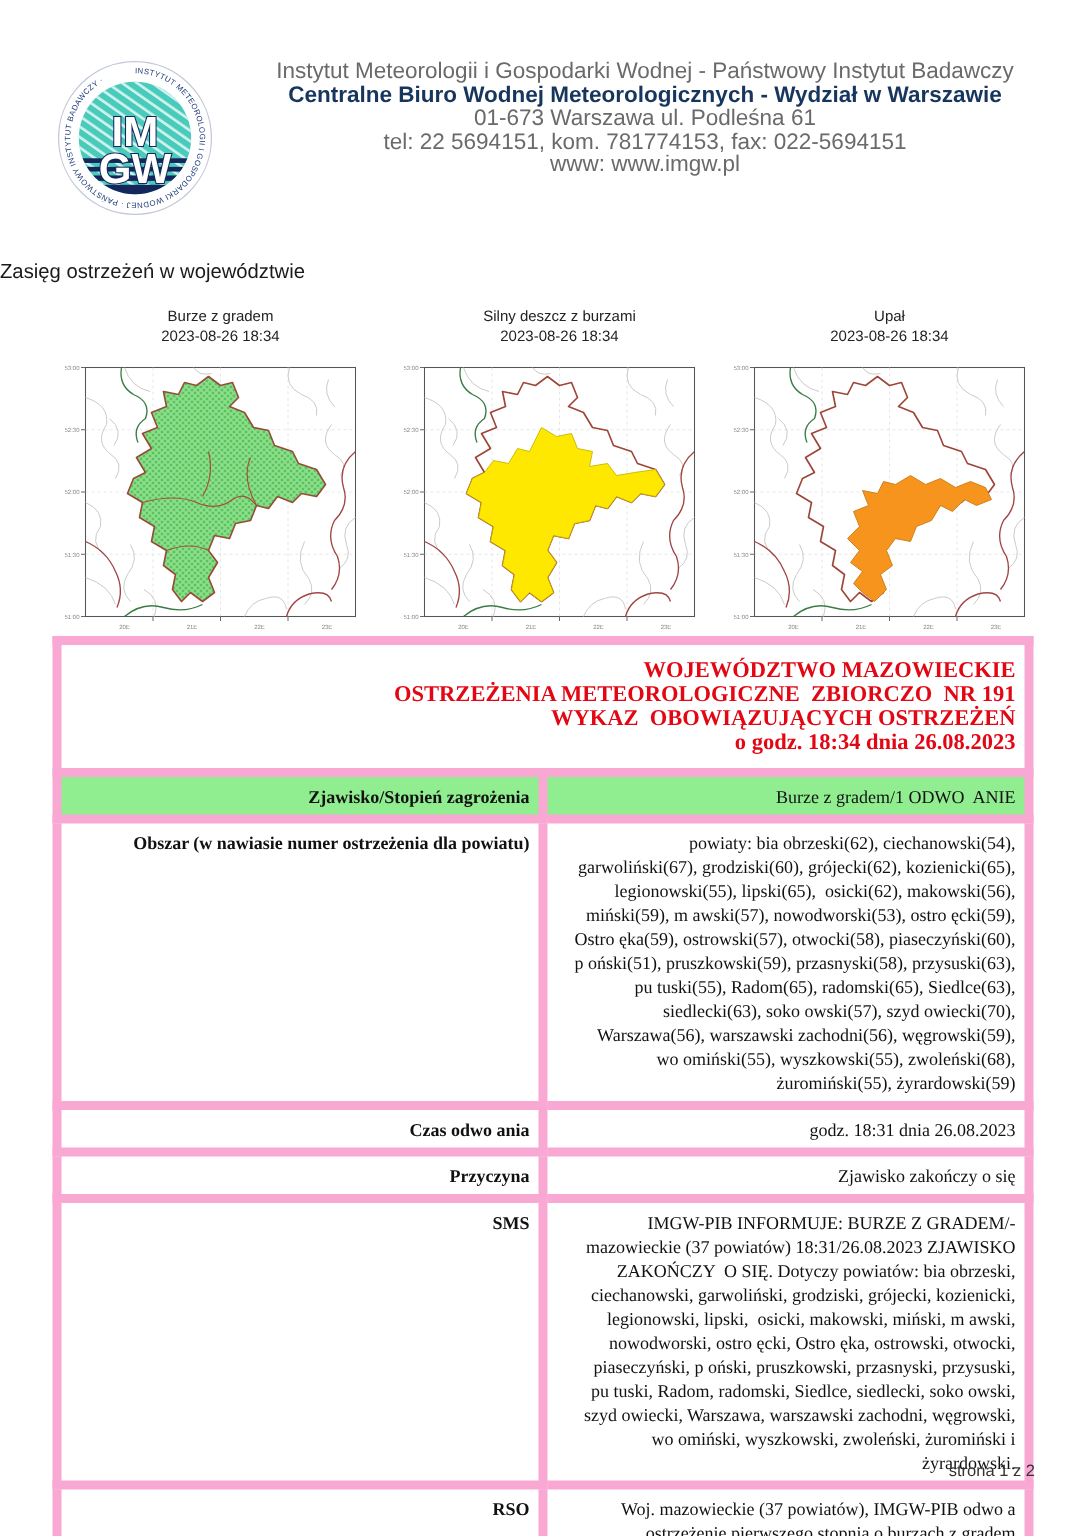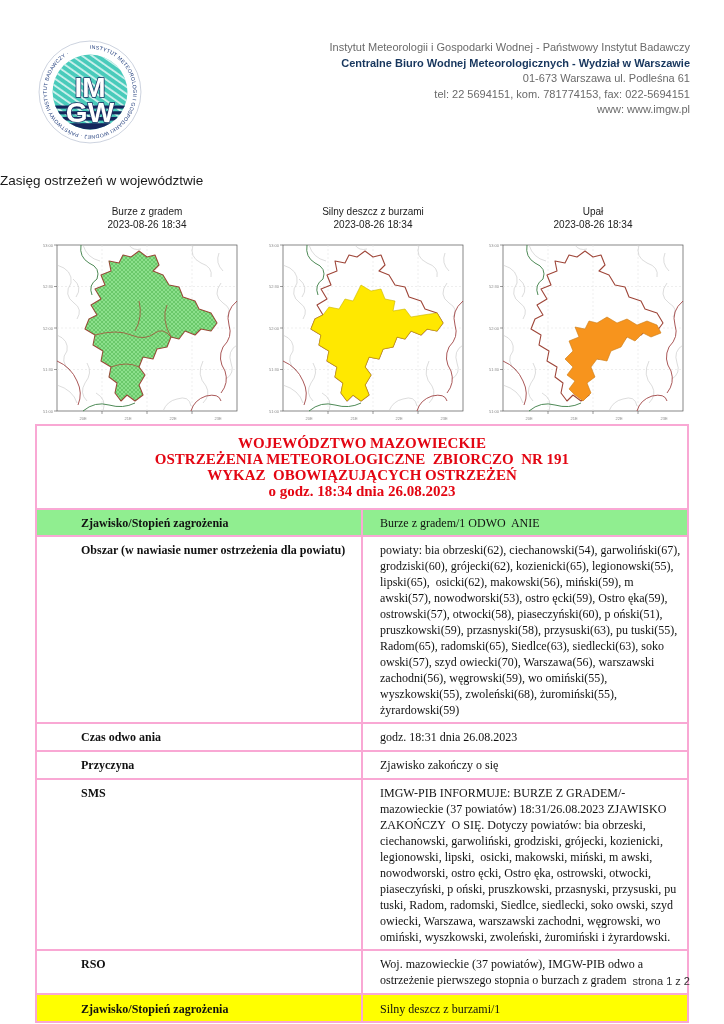--- a/index.html
+++ b/index.html
@@ -6,21 +6,21 @@
   html,body { background:#ffffff; }
   body {
     width:724px; height:1024px; position:relative;
     font-family:"Liberation Sans", sans-serif; color:#222;
     overflow:hidden;
   }
   
   .logo-wrap { position:absolute; left:38px; top:40px; width:104px; height:104px; }
   .header-text {
     position:absolute; right:34px; top:40px; width:520px;
-    text-align:right; font-size:11px; line-height:15.5px; color:#6a6a6a;
+    text-align:center; font-size:15px; line-height:15.5px; color:#6a6a6a;
   }
   .header-text .inst-line2 { font-weight:bold; color:#17365d; }
   
   .section-title {
     position:absolute; left:0; top:173px; width:641px;
     text-align:left; font-size:13.5px; color:#1a1a1a;
   }
   
   .map-caption {
     position:absolute; top:206px; width:180px; text-align:center;
@@ -28,21 +28,21 @@
   }
   .cap1 { left:57px; } .cap2 { left:283px; } .cap3 { left:503px; }
   .map-svg { position:absolute; top:243px; width:196px; height:180px; }
   .msvg1 { left:43px; } .msvg2 { left:269px; } .msvg3 { left:489px; }
   
   .warn-table {
     position:absolute; left:35px; top:424px; width:654px;
     border-collapse:collapse; table-layout:fixed;
     font-family:"Liberation Serif", serif; font-size:12px; color:#111;
   }
-  .warn-table td { border:2px solid #f9a8d4; vertical-align:top; padding:5px 6px 4px 6px; line-height:16px; }
+  .warn-table td { border:6px solid #f9a8d4; vertical-align:top; padding:5px 6px 4px 6px; line-height:16px;text-align:right; }
   .warn-table td.label { width:172px; font-weight:bold;padding-left:44px; }
   .warn-table td.value { white-space:pre-wrap; padding-left:17px; }
   .title-cell {
     text-align:center; font-weight:bold; font-size:15px; line-height:20px;
     color:#e30613; padding-top:9px !important; padding-bottom:9px !important;
     white-space:pre-wrap;
   }
   .row-green td { background:#90EE90; }
   .row-yellow td { background:#FFFF00; }
   .row-mid td { vertical-align:middle; }

